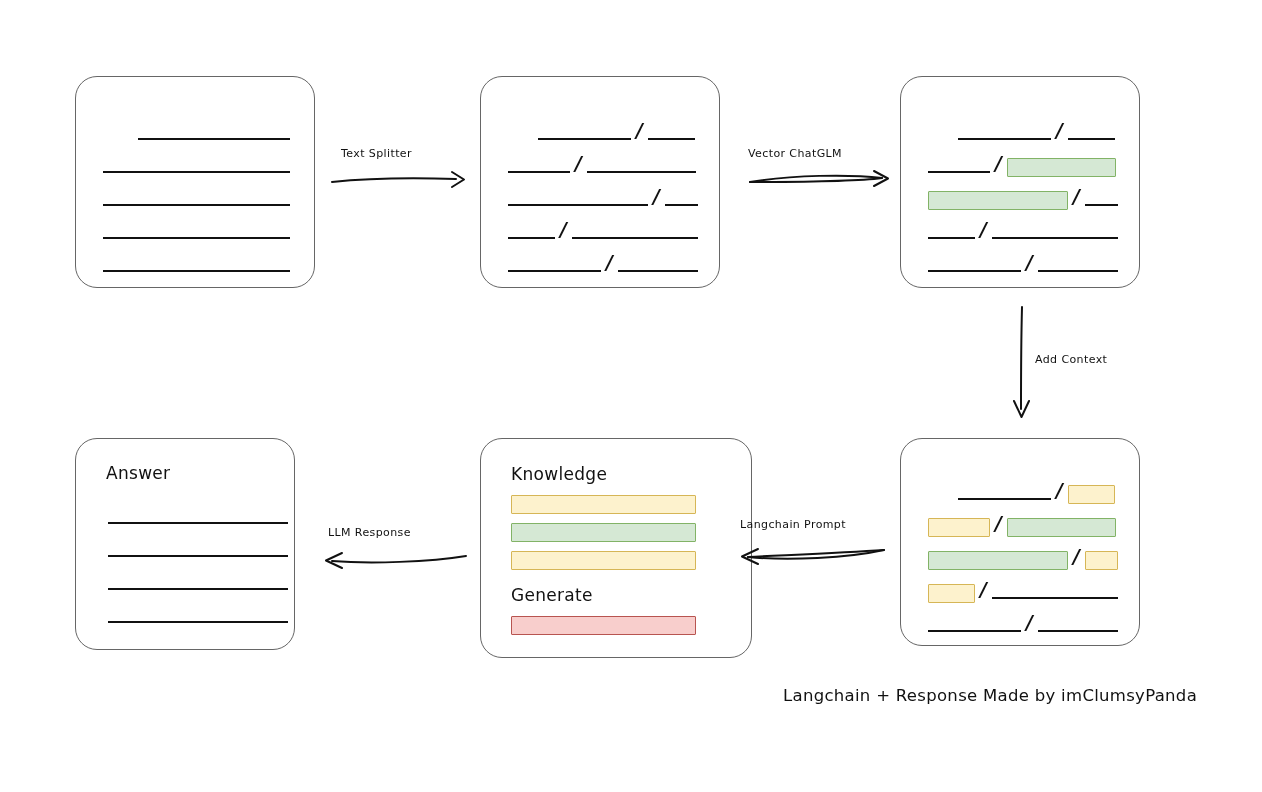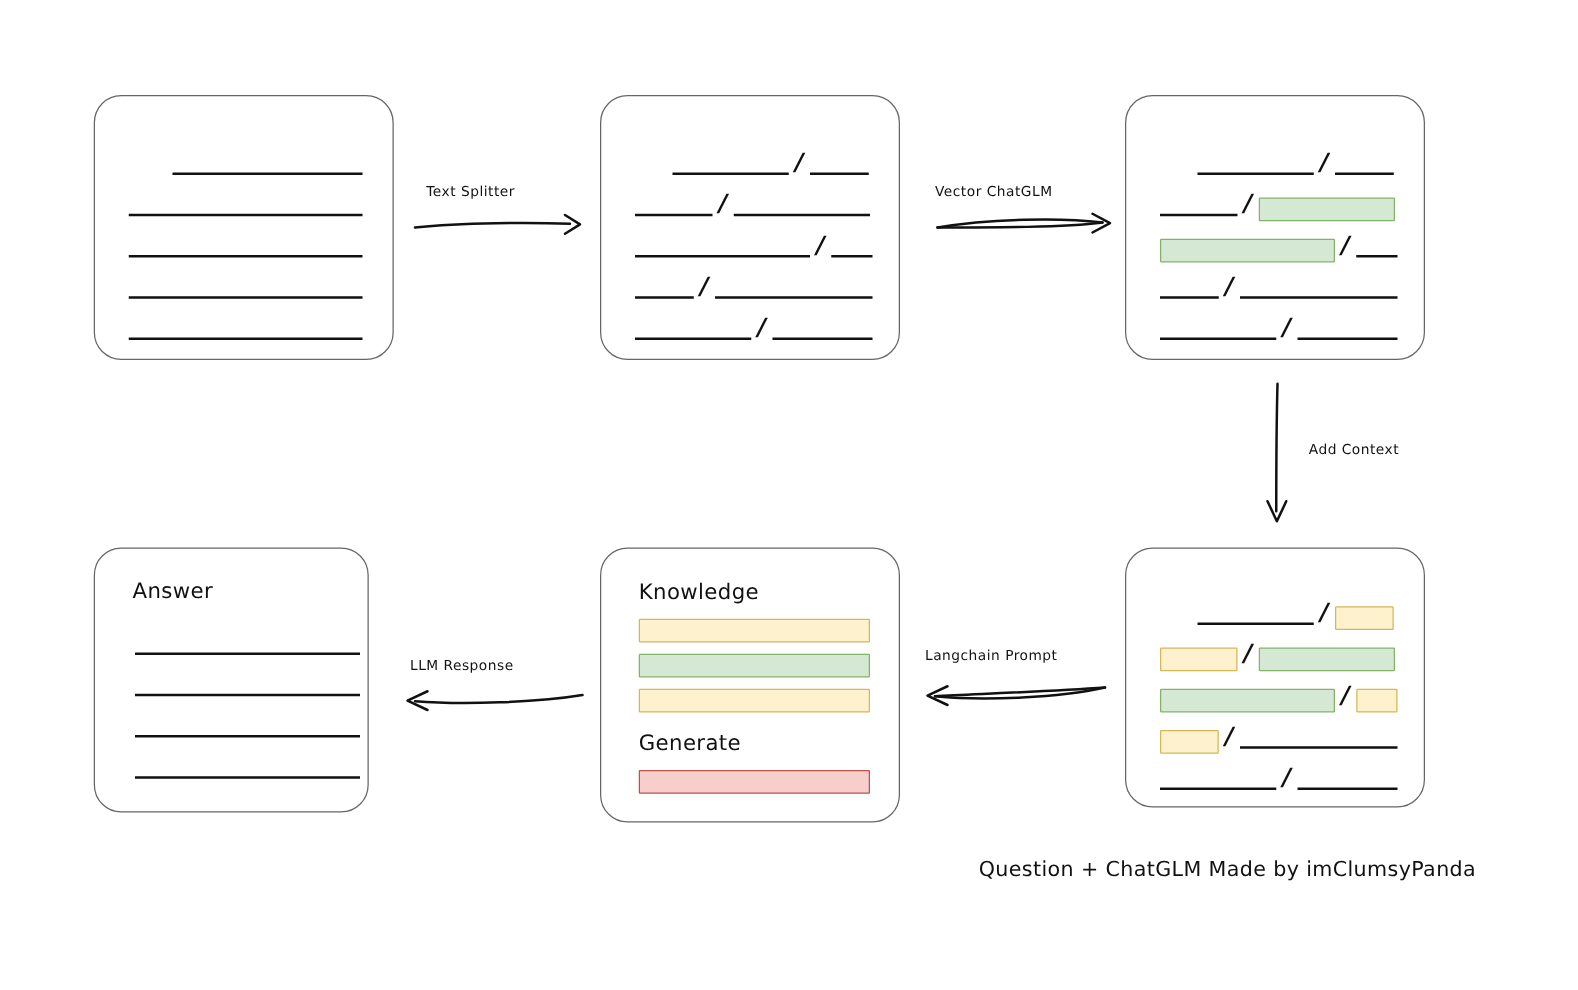--- a/index.html
+++ b/index.html
@@ -211,21 +211,21 @@
         <span class="seg" style="width: 80px;"></span>
       </div>
     </div>
 </div>
 
 <div>
   <svg class="arrow-svg" width="30" height="120" style="left:1009px; top:305px;">
     <path d="M13,2 C12,40 12,78 12,104"></path>
     <path class="arrow-head" d="M5,96 L12.5,112 L20,96"></path>
   </svg>
-  <div class="hand" style="left:1035px; top:353px;margin-left:12px;">Add Context</div>
+  <div class="hand" style="left:1035px; top:353px;">Add Context</div>
 </div>
 
 <div class="card" style="left:75px; top:438px; width:220px; height:212px;">
   <div class="card-title" style="left:30px; top:24px;">Answer</div>
   <div class="rows">
       <div class="row" style="top: 64px; left: 32px;">
         <span class="seg" style="width: 180px;"></span>
       </div>
       <div class="row" style="top: 97px; left: 32px;">
         <span class="seg" style="width: 180px;"></span>
@@ -240,21 +240,21 @@
 </div>
 
 <div>
   <div class="hand" style="left:328px; top:526px;">LLM Response</div>
   <svg class="arrow-svg" width="146" height="26" style="left:322px; top:548px;">
     <path d="M144,8 C108,14 48,16 10,13"></path>
     <path class="arrow-head" d="M20,5 L4,12.5 L20,20"></path>
   </svg>
 </div>
 
-<div class="card" style="left:480px; top:438px; width:240px; height:220px;">
+<div class="card" style="left:480px; top:438px; width:272px; height:220px;">
   <div class="card-title" style="left:30px; top:25px;">Knowledge</div>
   <div>
       <div class="chip yellow" style="position: absolute; left: 30px; top: 56px; width: 185px; height: 19px; margin: 0px;"></div>
       <div class="chip green" style="position: absolute; left: 30px; top: 84px; width: 185px; height: 19px; margin: 0px;"></div>
       <div class="chip yellow" style="position: absolute; left: 30px; top: 112px; width: 185px; height: 19px; margin: 0px;"></div>
     </div>
   <div class="card-title" style="left:30px; top:146px;">Generate</div>
   <div>
       <div class="chip red" style="position: absolute; left: 30px; top: 177px; width: 185px; height: 19px; margin: 0px;"></div>
     </div>
@@ -293,13 +293,13 @@
         <span class="seg" style="width: 126px;"></span>
       </div>
       <div class="row" style="top: 172px; left: 27px;">
         <span class="seg" style="width: 93px;"></span>
         <span class="slash">/</span>
         <span class="seg" style="width: 80px;"></span>
       </div>
     </div>
 </div>
 
-<div class="caption" style="left:783px; top:686px;">Question + ChatGLM Made by imClumsyPanda</div>
+<div class="caption" style="left:783px; top:686px;">Langchain + Response Made by imClumsyPanda</div>
 
 </body></html>

